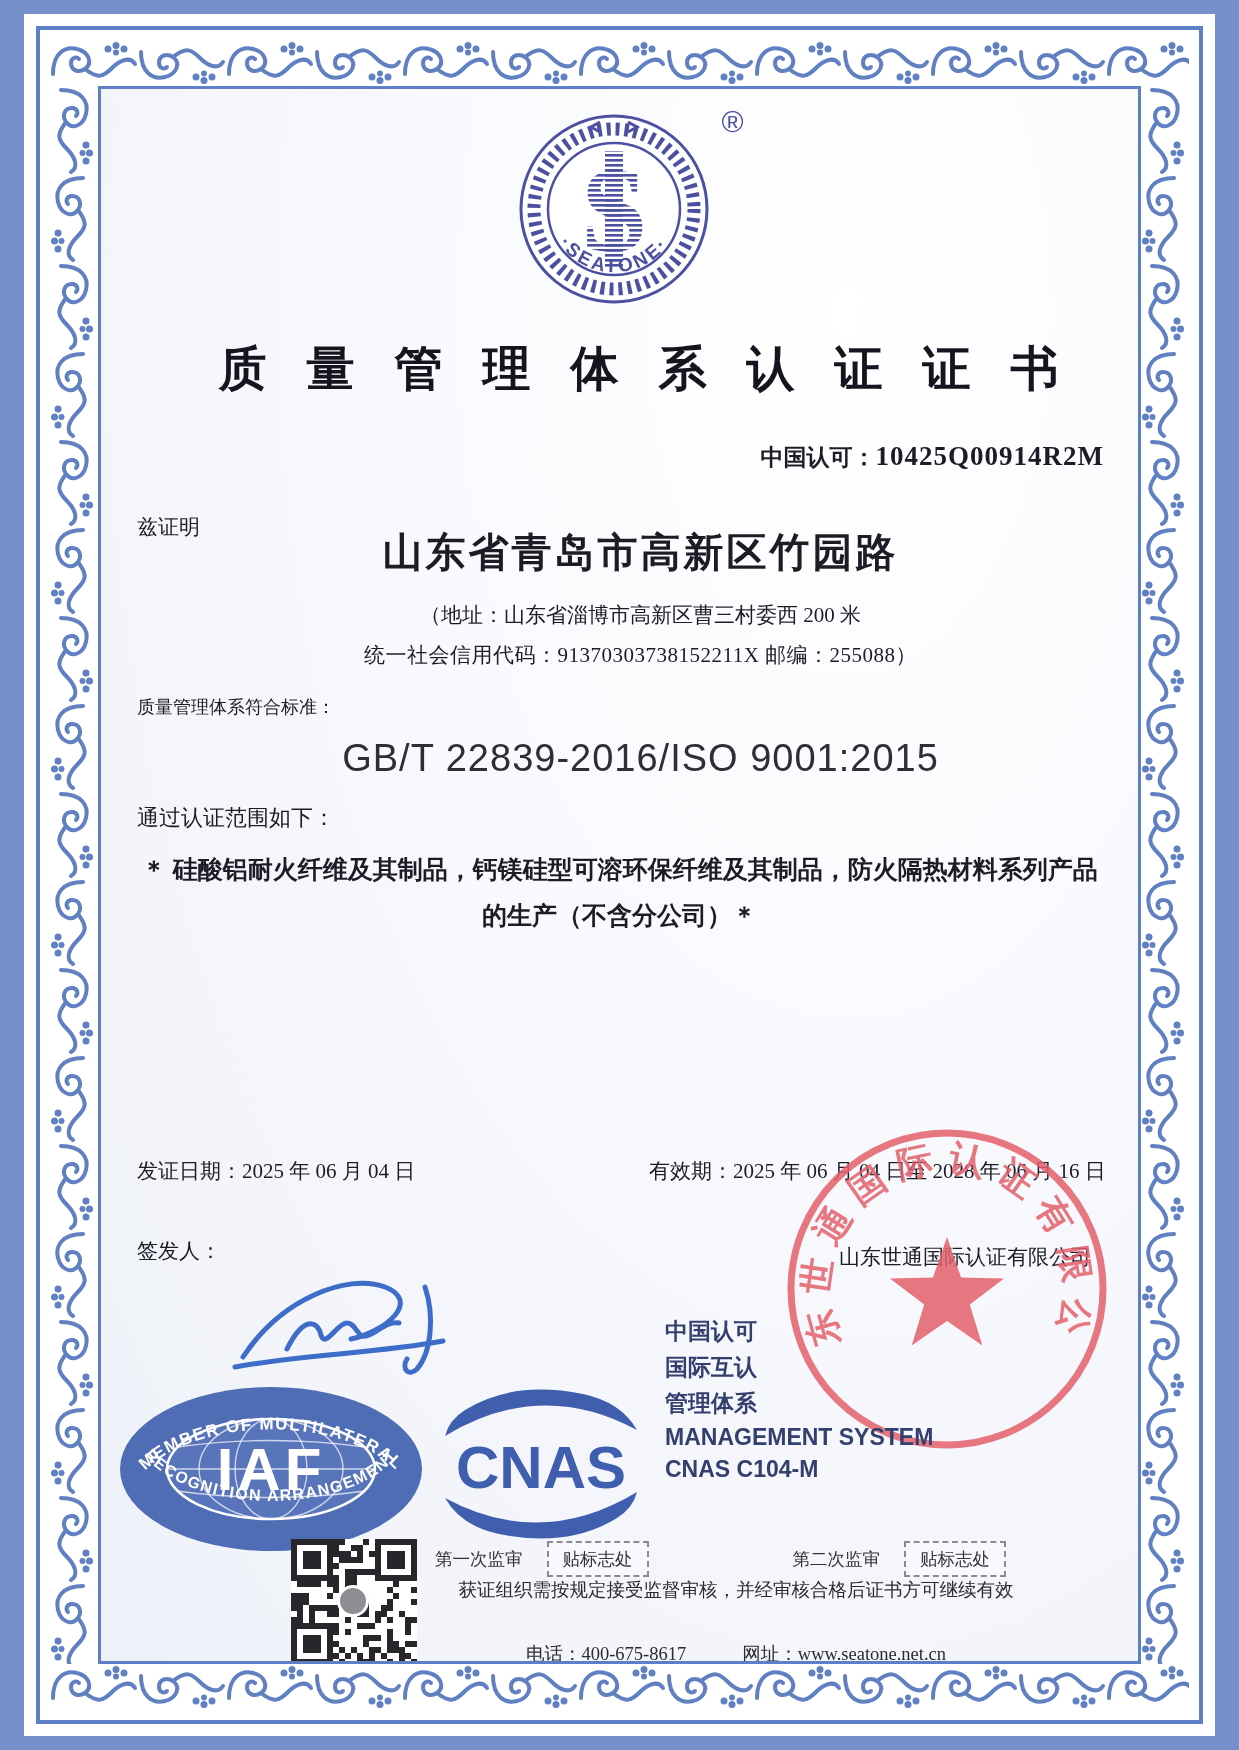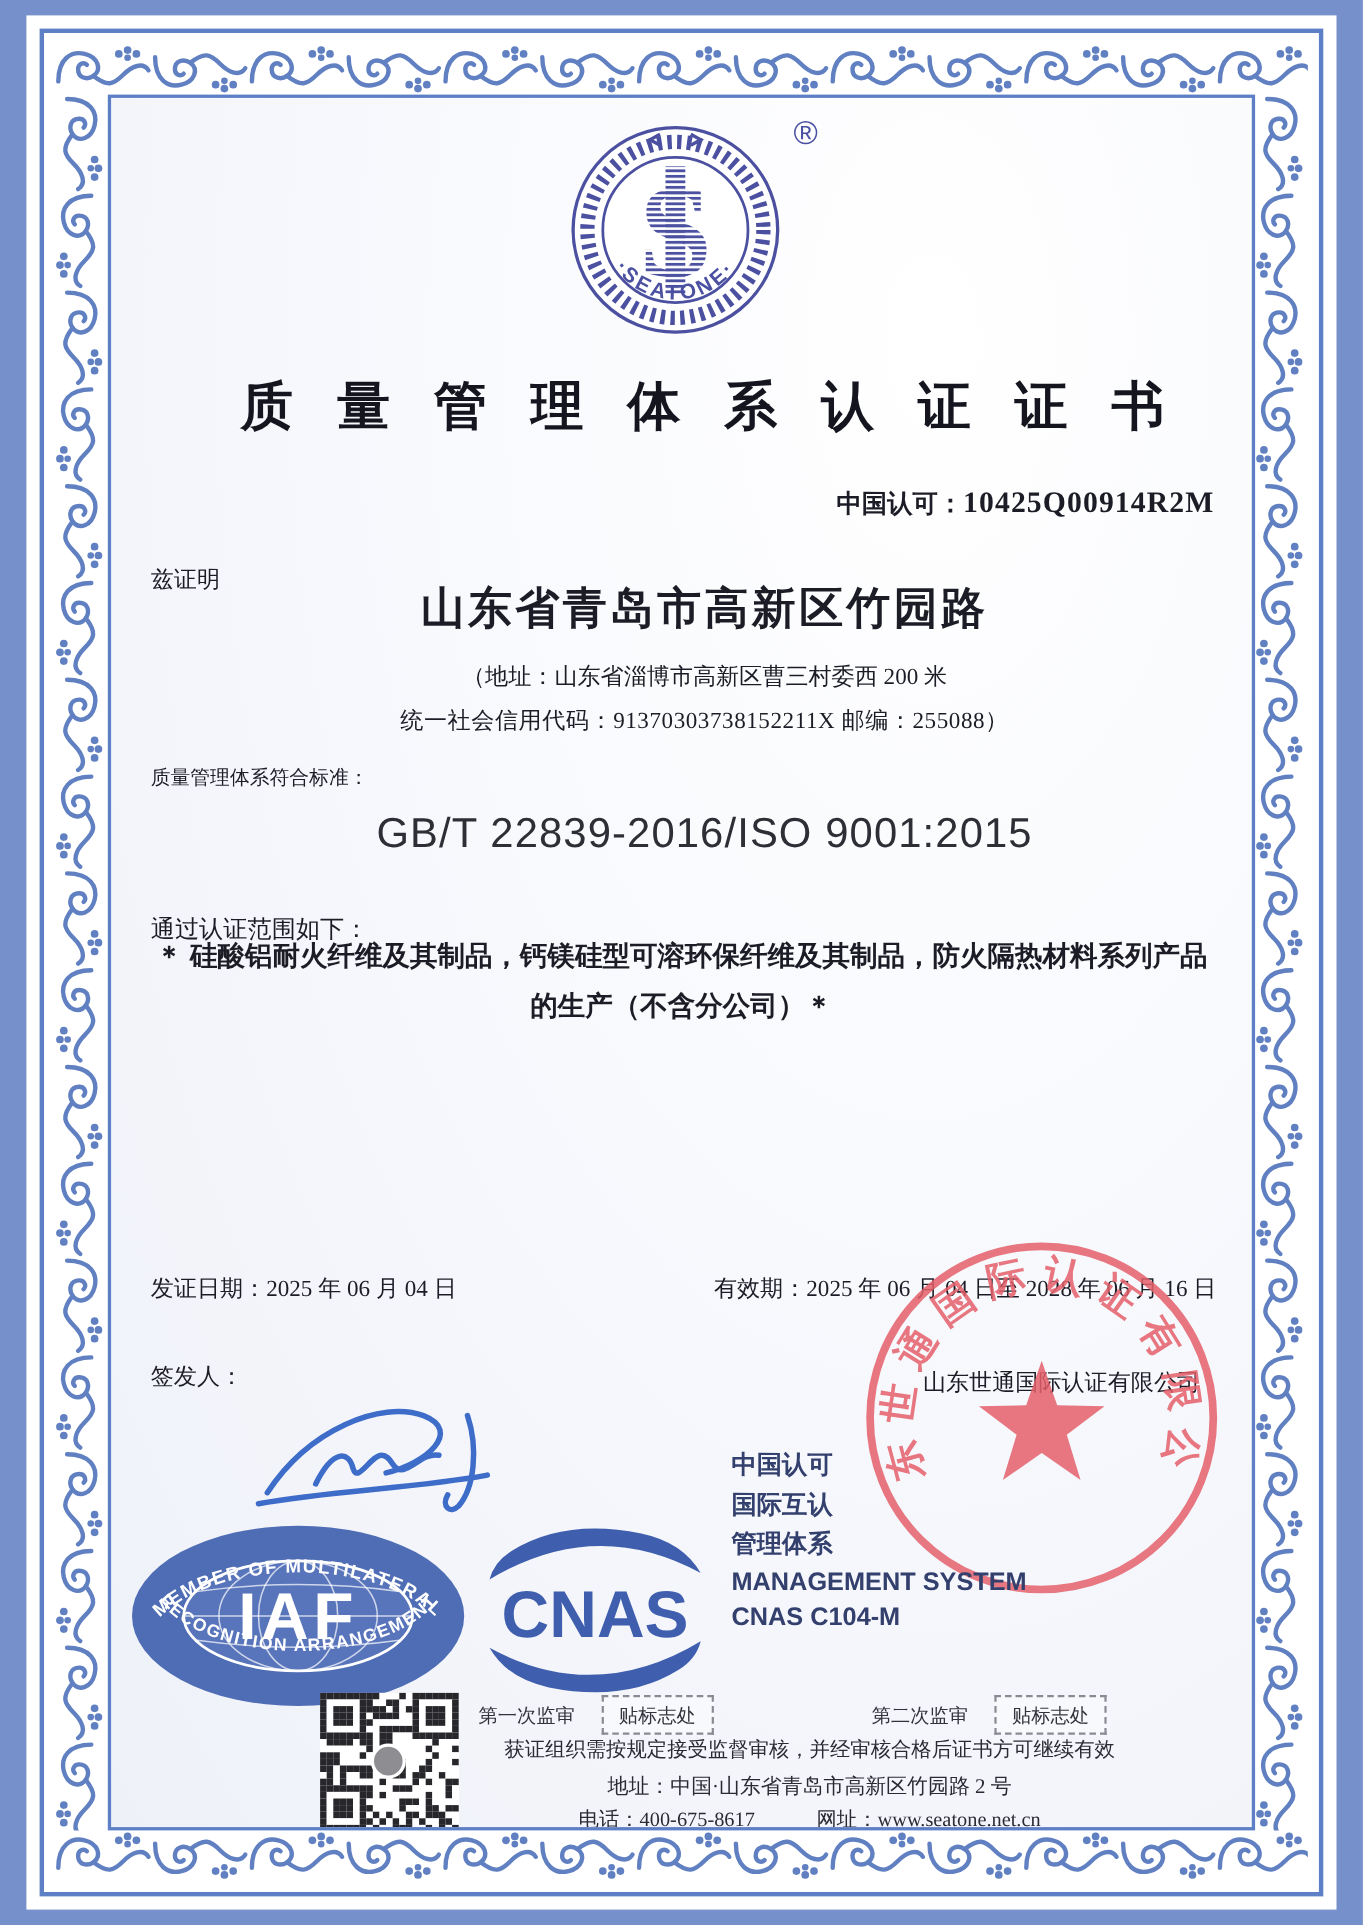--- a/index.html
+++ b/index.html
@@ -27,21 +27,21 @@
   .cert-title{top:248px;font-size:48px;font-weight:bold;letter-spacing:40px;padding-left:36px;color:#15151f;}
   .certno-line{top:352px;right:34px;font-weight:bold;}
   .certno-label{font-size:23px;}
   .certno-value{font-size:27px;letter-spacing:1px;}
   .certify-label{left:36px;top:424px;font-size:21px;}
   .company-name{top:436px;font-size:40px;font-weight:bold;letter-spacing:3px;}
   .addr1{top:512px;font-size:21px;}
   .addr2{top:552px;font-size:21px;letter-spacing:.5px;}
   .std-label{left:36px;top:606px;font-size:18px;}
   .standard{top:648px;font-size:38px;font-family:"Liberation Sans",sans-serif;color:#2e2e36;letter-spacing:1px;}
-  .scope-label{left:36px;top:714px;font-size:22px;margin-top:27px;}
+  .scope-label{left:36px;top:714px;font-size:22px;}
   .scope-text{top:758px;left:30px;right:30px;text-align:center;font-size:25px;font-weight:600;line-height:1.85;}
   .notice-par{top:922px;left:30px;right:30px;font-size:19.5px;line-height:2.32;text-align:justify;color:#20202a;}
   .issue-date{left:36px;top:1068px;font-size:21px;}
   .valid-date{left:548px;top:1068px;font-size:21px;}
   .signer-label{left:36px;top:1148px;font-size:21px;}
   .issuer-line{left:738px;top:1154px;font-size:21px;}
   .signature{left:128px;top:1168px;}
   .stamp{left:676px;top:1030px;}
 
   .iaf-logo{left:14px;top:1295px;}
@@ -723,21 +723,20 @@
             <div class="qr-globe"></div>
 
             <div class="abs frow1">
               <span>第一次监审</span>
               <span class="sticker-box">贴标志处</span>
               <span class="spacer"></span>
               <span>第二次监审</span>
               <span class="sticker-box">贴标志处</span>
             </div>
             <div class="abs frow2">获证组织需按规定接受监督审核，并经审核合格后证书方可继续有效</div>
-            <div class="abs frow3">地址：中国·山东省青岛市高新区竹园路 2 号</div>
             <div class="abs frow4">
               <span>电话：400-675-8617</span>
               <span>网址：www.seatone.net.cn</span>
             </div>
 
           </div>
         </div>
       </div>
     </div>
   </div>

